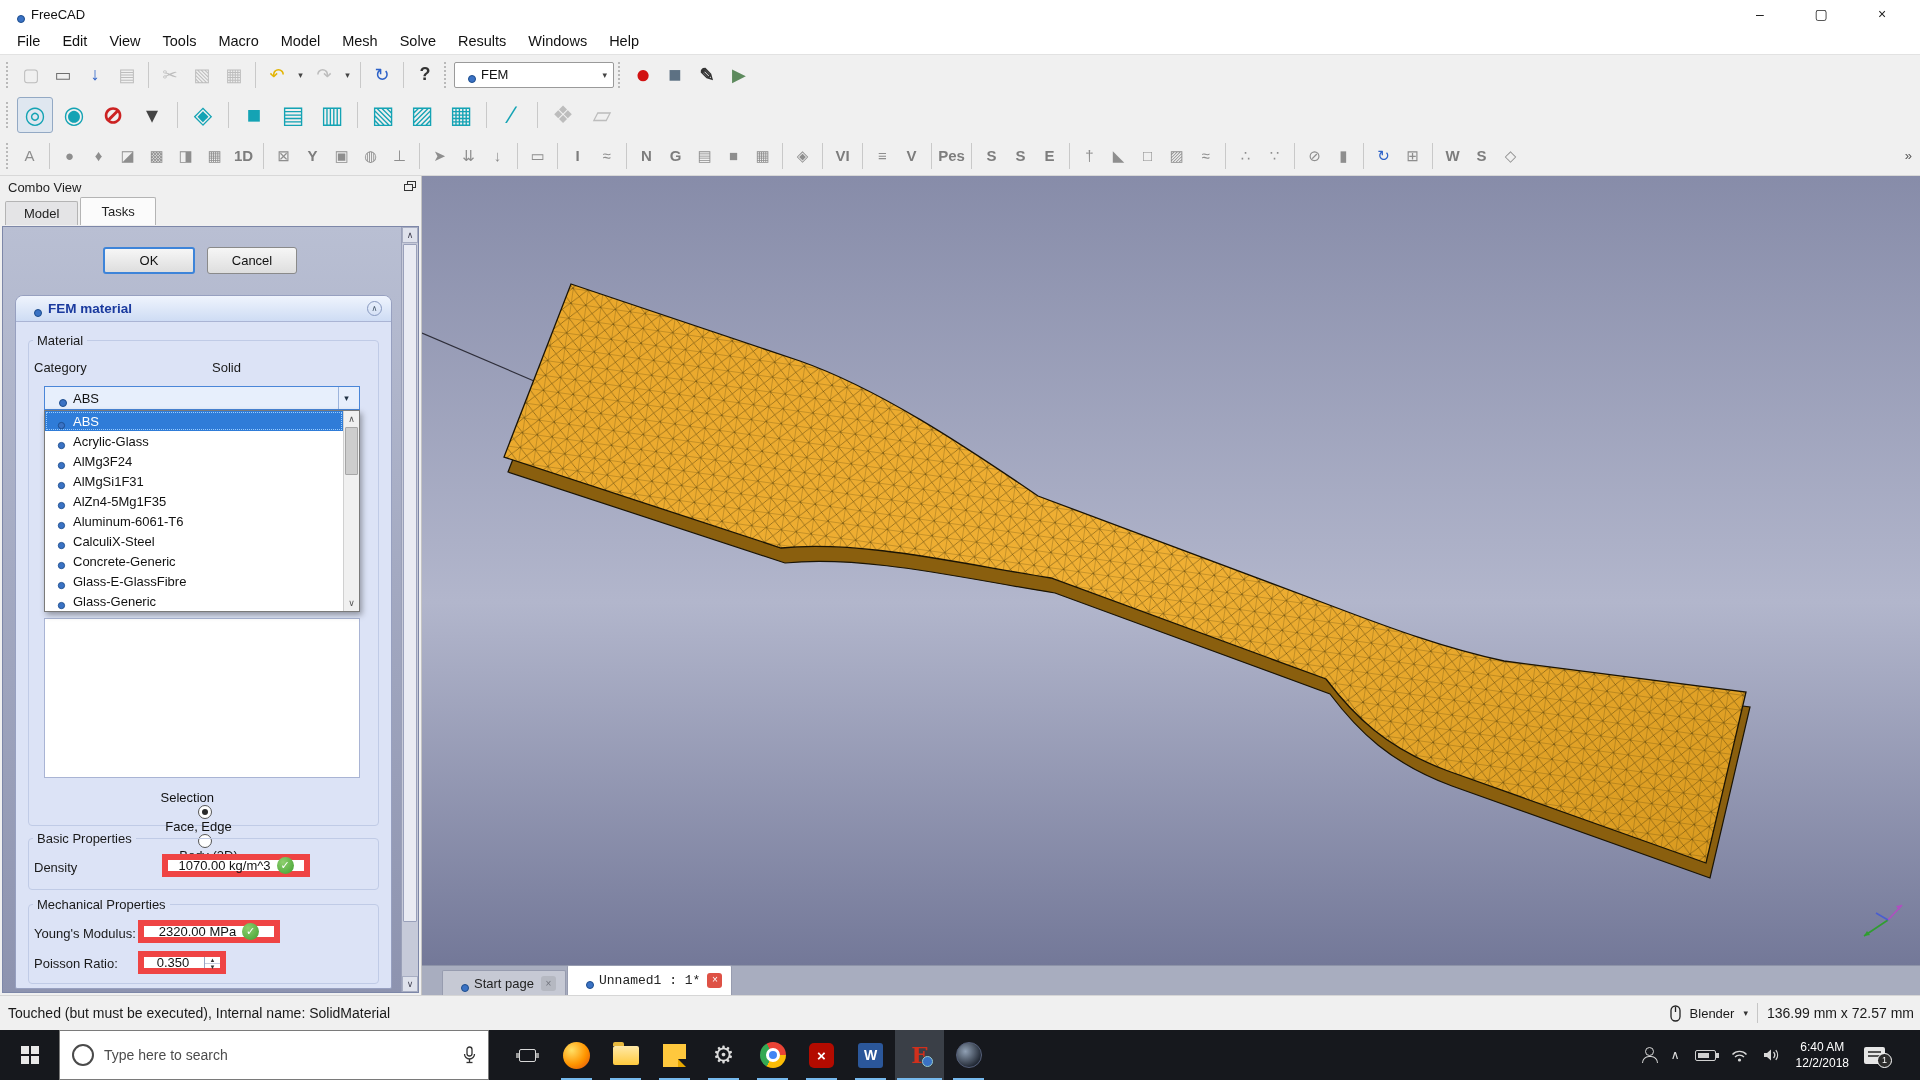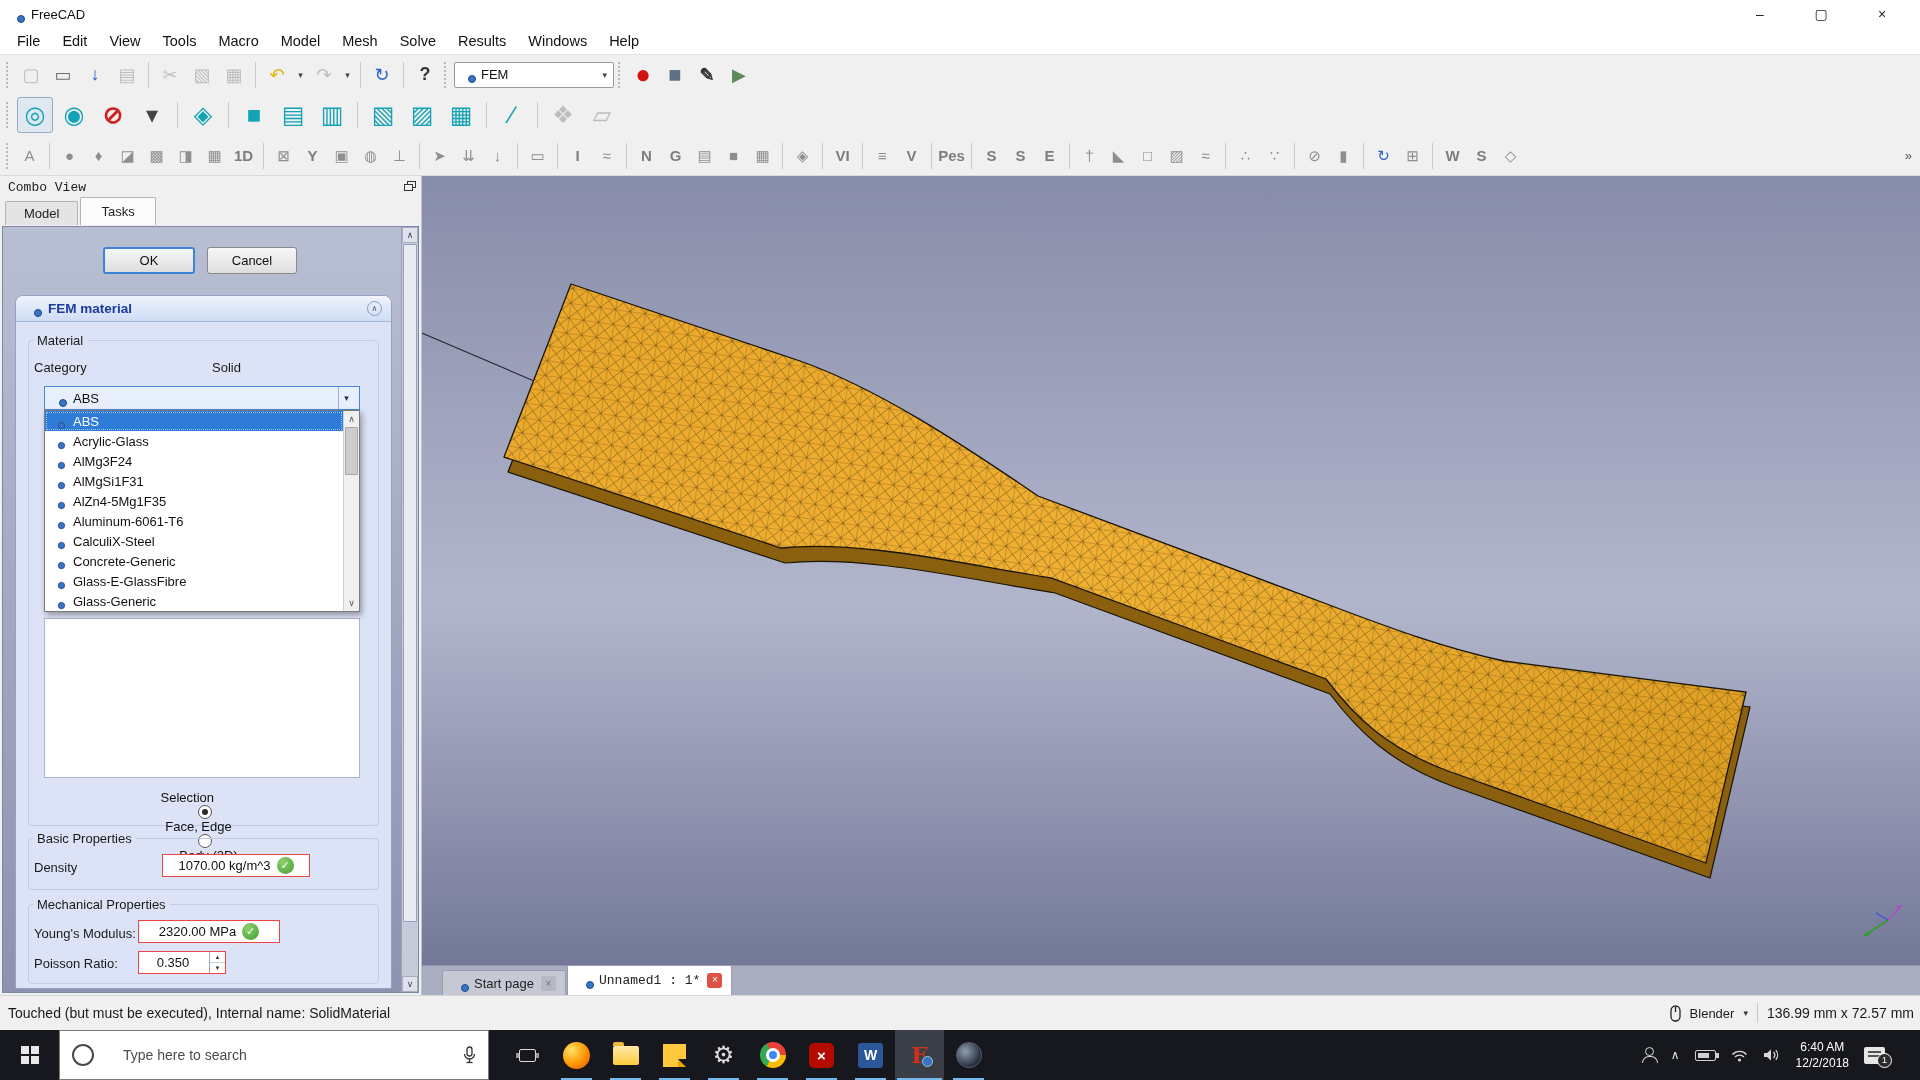--- a/index.html
+++ b/index.html
@@ -37,21 +37,21 @@
   .ti.dd{width:13px;font-size:9px;color:#444;}
   .ti.g2{color:#8e8e8e;}
   .ti.txt{font-size:12px;font-weight:bold;color:#7d7d7d;}
   .ti.pressed{background:#dfe7f0;border:1px solid #93a9c4;}
   .wb-combo{width:160px;height:26px;background:#fff;border:1px solid #9a9a9a;border-radius:2px;display:flex;align-items:center;gap:7px;padding:0 4px;flex:none;}
   .wb-combo .lbl{font-size:13px;color:#111;flex:1;}
   .wb-combo .caret{font-size:9px;color:#444;padding-right:2px;}
   .overflow-ch{margin-left:auto;padding:0 8px;font-size:13px;color:#555;flex:none;}
   
   #combo{position:absolute;top:176px;left:0;width:422px;bottom:85px;background:#f0f0f0;border-right:1px solid #c4c4c4;}
-  .cv-title{height:22px;display:flex;align-items:center;padding:0 8px;font-size:13px;color:#222;font-family:Liberation Mono, monospace;}
+  .cv-title{height:22px;display:flex;align-items:center;padding:0 8px;font-size:13px;color:#222;}
   .floatbtn{margin-left:auto;width:9px;height:7px;border:1px solid #333;box-shadow:3px -3px 0 -1px #f0f0f0,3px -3px 0 0 #333;}
   .cv-tabs{height:27px;display:flex;align-items:flex-end;padding-left:5px;gap:2px;}
   .ctab{padding:4px 18px;font-size:13px;color:#222;background:#e4e4e6;border:1px solid #b4b4b4;border-bottom:none;border-radius:2px 2px 0 0;}
   .ctab.active{background:#fbfbfb;padding:6px 20px;position:relative;z-index:2;}
   .tasks{position:absolute;top:50px;left:2px;right:2px;bottom:2px;background:linear-gradient(180deg,#b9bfd3 0%,#a4aac2 45%,#8d93af 100%);border:1px solid #7d87a8;overflow:hidden;}
   .vscroll{position:absolute;top:0;right:0;bottom:0;width:17px;background:#c6cad9;border-left:1px solid #9aa0b8;}
   .sarrow{position:absolute;left:0;right:0;height:16px;background:#dfe2ec;border:1px solid #a7adc2;display:flex;align-items:center;justify-content:center;font-size:9px;color:#445;}
   .sarrow.up{top:0;}
   .sarrow.dn{bottom:0;}
   .sthumb{position:absolute;left:1px;right:1px;top:17px;bottom:70px;background:#e9ebf3;border:1px solid #99a0ba;border-radius:1px;}
@@ -72,21 +72,21 @@
   .mitem{height:20px;display:flex;align-items:center;gap:9px;padding:0 4px;font-size:13px;color:#111;margin-right:16px;}
   .mitem .fcicon{transform:scale(.9);}
   .mitem.sel{background:#2f7cd8;color:#fff;outline:1px dotted #9cf;outline-offset:-2px;}
   .dscroll{position:absolute;top:0;right:0;bottom:0;width:16px;background:#f0f0f0;border-left:1px solid #d0d0d0;}
   .dscroll .sarrow{background:#f0f0f0;border:none;color:#555;}
   .dscroll .sthumb{top:16px;bottom:auto;height:48px;background:#cdcdcd;border:1px solid #a6a6a6;}
   .descbox{position:absolute;top:322px;left:28px;width:316px;height:160px;background:#fff;border:1px solid #a9b4d4;}
   .selrow{position:absolute;top:494px;left:24px;right:14px;display:flex;align-items:center;font-size:13px;color:#111;flex-direction:column;}
   .radio{width:14px;height:14px;border:1px solid #555;border-radius:50%;background:#fff;position:relative;margin-right:7px;flex:none;}
   .radio.on::after{content:"";position:absolute;inset:3px;background:#2b2b2b;border-radius:50%;}
-  .field{position:absolute;height:23px;background:#fff;border:1px solid #ef4444;display:flex;align-items:center;justify-content:center;font-size:13px;color:#111;gap:6px;}
+  .field{position:absolute;height:23px;background:#fff;border:6px solid #ef4444;display:flex;align-items:center;justify-content:center;font-size:13px;color:#111;gap:6px;}
   .chk{width:17px;height:17px;border-radius:50%;background:radial-gradient(circle at 35% 30%,#8ed06e,#3f9f2f);color:#fff;font-size:11px;display:flex;align-items:center;justify-content:center;flex:none;}
   .spin{width:16px;align-self:stretch;border-left:1px solid #9aa6c4;display:flex;flex-direction:column;}
   .spin span{flex:1;font-size:6px;color:#333;display:flex;align-items:center;justify-content:center;border-bottom:1px solid #c5cde0;}
   .spin span:last-child{border-bottom:none;}
   
   #viewport{position:absolute;top:176px;left:422px;right:0;bottom:85px;background:linear-gradient(180deg,#878ca9 0%,#b2b6cc 52%,#6e7394 100%);overflow:hidden;}
   #viewport svg.scene{position:absolute;inset:0;}
   .tabstrip{position:absolute;left:0;right:0;bottom:0;height:30px;background:#a8adbf;border-top:1px solid #8d93a8;display:flex;align-items:flex-end;padding-left:20px;gap:1px;}
   .doctab{height:25px;display:flex;align-items:center;gap:7px;padding:0 9px;background:#c6c9d4;border:1px solid #979caf;border-bottom:none;font-size:13px;color:#222;border-radius:2px 2px 0 0;}
   .doctab.active{background:#fff;height:30px;font-family:Liberation Mono, monospace;}
@@ -97,21 +97,21 @@
   #status .msg{margin-left:8px;}
   .status-right{margin-left:auto;display:flex;align-items:center;gap:9px;margin-right:6px;}
   .status-right .nav{font-size:13px;}
   .status-right .caret{font-size:9px;color:#333;}
   .ssep{width:1px;height:20px;background:#c6c6c6;}
   
   #taskbar{position:absolute;left:0;right:0;bottom:0;height:50px;background:#16181d;display:flex;align-items:stretch;color:#e8e8e8;}
   .start{width:59px;display:flex;align-items:center;justify-content:center;}
   .winlogo{width:18px;height:18px;display:grid;grid-template-columns:8px 8px;grid-template-rows:8px 8px;gap:2px;}
   .winlogo i{background:#e8e8e8;}
-  .search{width:430px;background:#fff;border:1px solid #7a7a7a;display:flex;align-items:center;gap:29px;padding:0 12px;}
+  .search{width:430px;background:#fff;border:1px solid #7a7a7a;display:flex;align-items:center;gap:10px;padding:0 12px;}
   .cortana{width:22px;height:22px;border:2px solid #4a4a4a;border-radius:50%;flex:none;}
   .search .ph{font-size:14px;color:#4c4c4c;flex:1;}
   .apps{display:flex;margin-left:14px;}
   .app{width:49px;position:relative;display:flex;align-items:center;justify-content:center;}
   .app.active{background:#3a3f47;}
   .app.run::after{content:"";position:absolute;left:9px;right:9px;bottom:0;height:2px;background:#76b9ed;}
   .app.active.run::after{left:2px;right:2px;}
   .ic{display:flex;align-items:center;justify-content:center;}
   .app.taskview .ic{width:17px;height:13px;border:1.5px solid #d8d8d8;border-radius:2px;box-shadow:-7px 0 0 -4px #9a9a9a,7px 0 0 -4px #9a9a9a;}
   .app.firefox .ic{width:27px;height:27px;border-radius:50%;background:radial-gradient(circle at 32% 30%,#ffe066,#ff9500 55%,#e55b0c 90%);}

